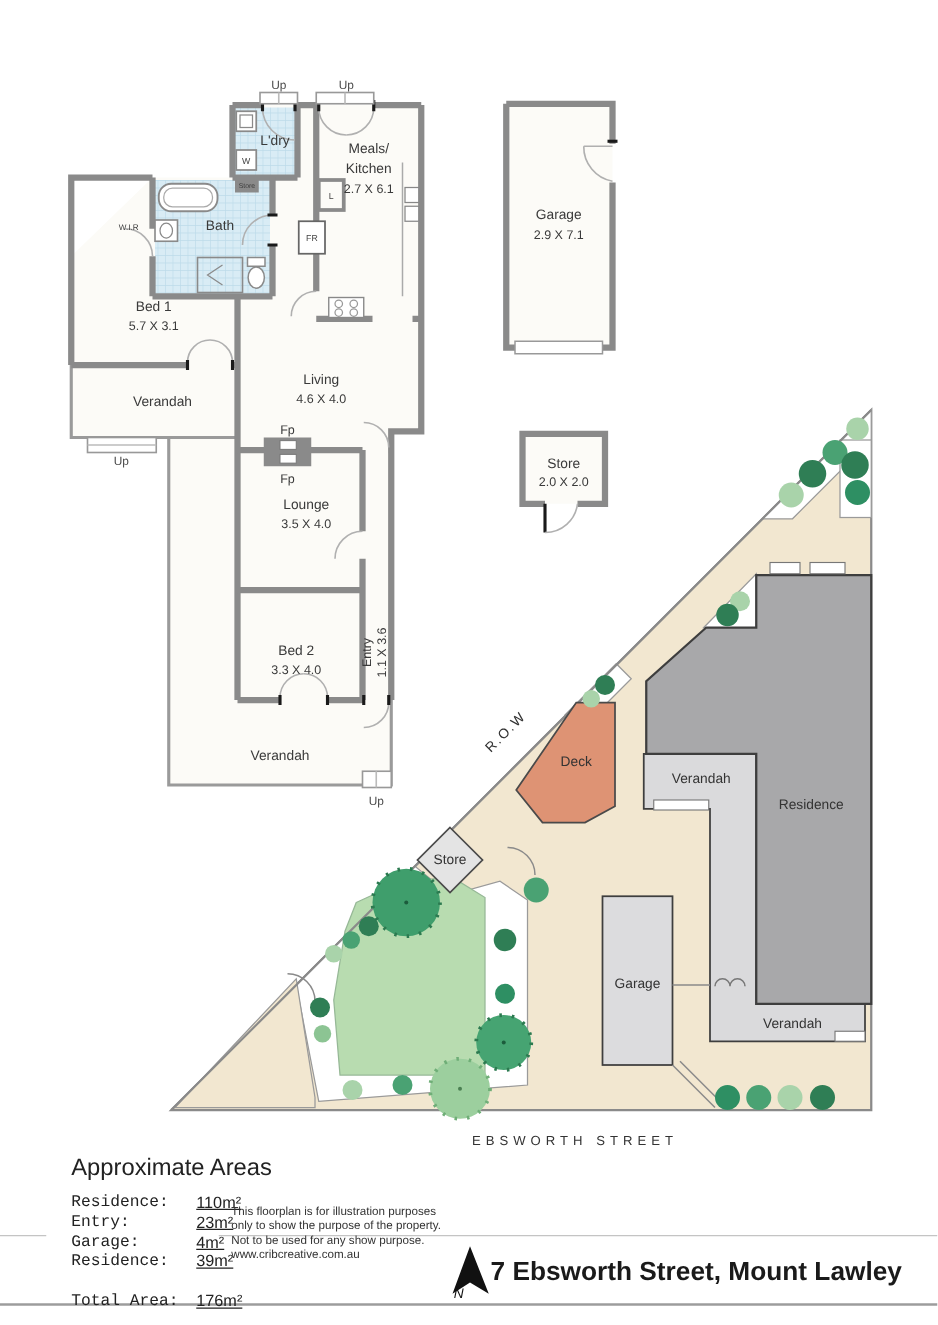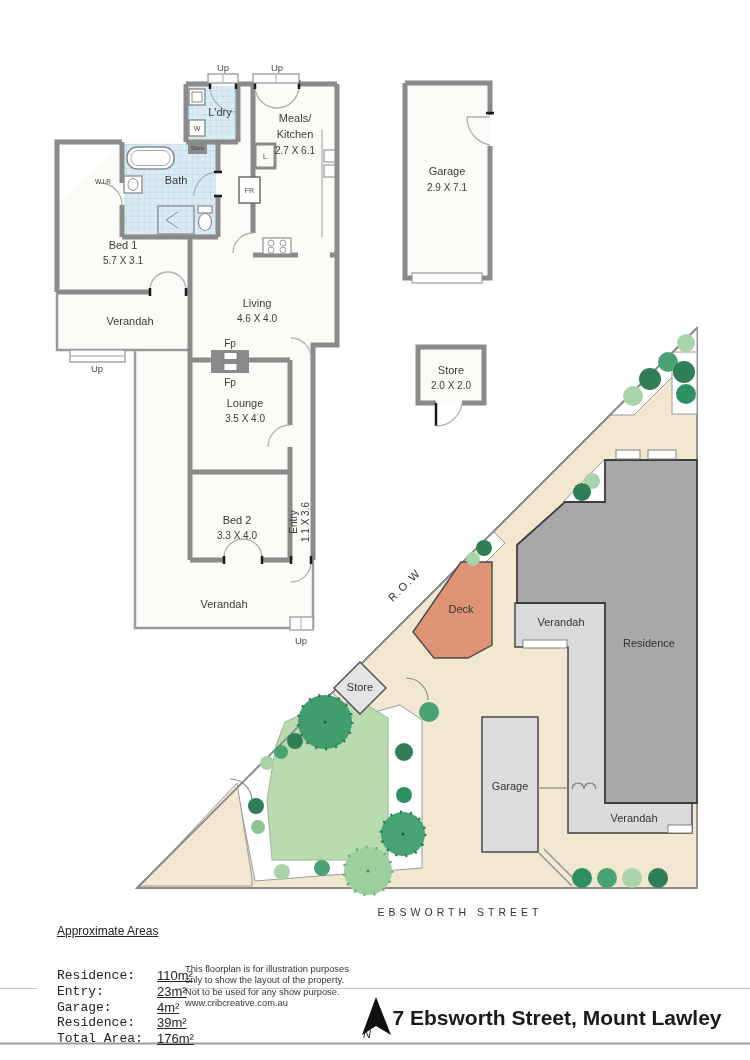--- a/index.html
+++ b/index.html
@@ -7,25 +7,25 @@
   svg{position:absolute;left:0;top:0;}
   svg text{fill:#3a3a3a;font-family:"Liberation Sans",sans-serif;}
   .room-label{font-size:11px;}
   .dim-label{font-size:10px;}
   .up-label{font-size:9.5px;fill:#4a4a4a;}
   .tiny-label{font-size:7px;fill:#444;}
   .site-label{font-size:11px;fill:#333;}
   .street-label{font-size:10.5px;letter-spacing:4px;fill:#333;}
   .row-label{font-size:11px;letter-spacing:1.5px;fill:#333;}
   .footer-areas{position:absolute;left:57px;top:924px;color:#222;}
-  .areas-title{font-size:12px;margin-bottom:30px;text-decoration:underline;}
+  .areas-title{font-size:19px;margin-bottom:8px;}
   .area-row{display:flex;width:155px;font-size:13px;line-height:15.8px;}
   .area-row .lbl{width:100px;font-family:Liberation Mono, monospace;}
   .area-row .val{width:55px;text-align:left;text-decoration:underline;}
-  .total-row{margin-top:0;}
+  .total-row{margin-top:16px;}
   .disclaimer{position:absolute;left:185px;top:964px;width:185px;font-size:9.3px;line-height:11.4px;color:#333;}
   .address{position:absolute;right:13px;top:1006px;width:360px;text-align:center;font-size:21px;font-weight:bold;color:#1a1a1a;}
   .north-n{font-size:11px;font-style:italic;fill:#111;}
 </style>
 </head>
 <body>
 
 <svg width="750" height="1060" viewBox="0 0 750 1060">
   <defs>
     <pattern id="tiles" width="6" height="6" patternUnits="userSpaceOnUse">
@@ -289,18 +289,18 @@
     <span class="val">39m²</span>
   </div>
   <div class="area-row total-row">
     <span class="lbl">Total Area:</span>
     <span class="val">176m²</span>
   </div>
 </div>
 
 <div class="disclaimer">
   <div>This floorplan is for illustration purposes</div>
-  <div>only to show the layout of the property.</div>
+  <div>only to show the purpose of the property.</div>
   <div>Not to be used for any show purpose.</div>
   <div>www.cribcreative.com.au</div>
 </div>
 
 <div class="address">7 Ebsworth Street, Mount Lawley</div>
 
 </body></html>

